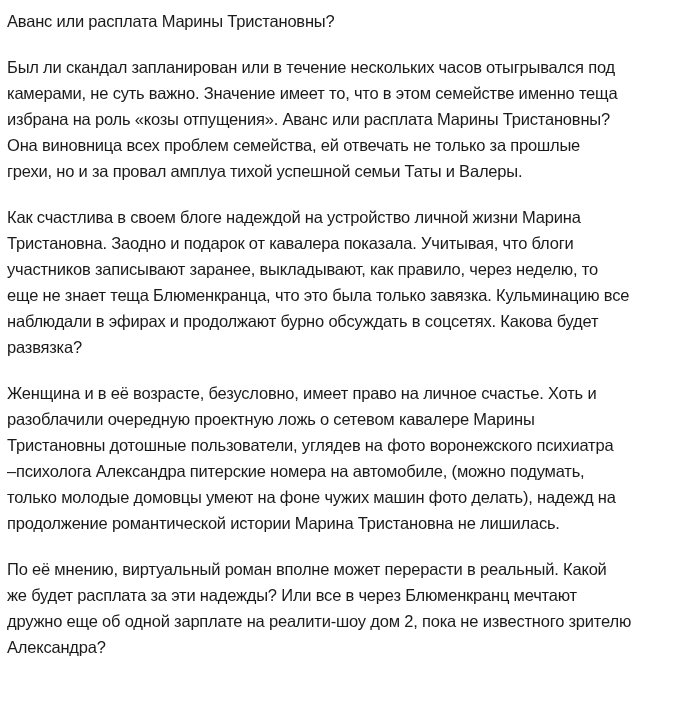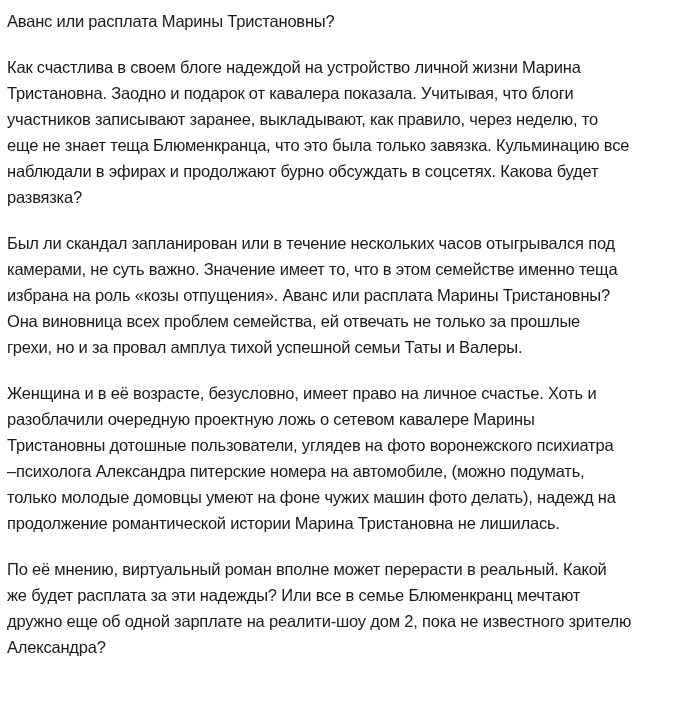--- a/index.html
+++ b/index.html
@@ -36,37 +36,37 @@
     margin-bottom: 0;
   }
 </style>
 </head>
 <body>
 
 <main class="article">
   <h1 class="article-title">Аванс или расплата Марины Тристановны?</h1>
 
 
+  <p class="article-para">Был ли скандал запланирован или в течение нескольких часов отыгрывался под
+камерами, не суть важно. Значение имеет то, что в этом семействе именно теща
+избрана на роль «козы отпущения». Аванс или расплата Марины Тристановны?
+Она виновница всех проблем семейства, ей отвечать не только за прошлые
+грехи, но и за провал амплуа тихой успешной семьи Таты и Валеры.</p>
+
   <p class="article-para">Как счастлива в своем блоге надеждой на устройство личной жизни Марина
 Тристановна. Заодно и подарок от кавалера показала. Учитывая, что блоги
 участников записывают заранее, выкладывают, как правило, через неделю, то
 еще не знает теща Блюменкранца, что это была только завязка. Кульминацию все
 наблюдали в эфирах и продолжают бурно обсуждать в соцсетях. Какова будет
 развязка?</p>
-
-  <p class="article-para">Был ли скандал запланирован или в течение нескольких часов отыгрывался под
-камерами, не суть важно. Значение имеет то, что в этом семействе именно теща
-избрана на роль «козы отпущения». Аванс или расплата Марины Тристановны?
-Она виновница всех проблем семейства, ей отвечать не только за прошлые
-грехи, но и за провал амплуа тихой успешной семьи Таты и Валеры.</p>
 
   <p class="article-para">Женщина и в её возрасте, безусловно, имеет право на личное счастье. Хоть и
 разоблачили очередную проектную ложь о сетевом кавалере Марины
 Тристановны дотошные пользователи, углядев на фото воронежского психиатра
 –психолога Александра питерские номера на автомобиле, (можно подумать,
 только молодые домовцы умеют на фоне чужих машин фото делать), надежд на
 продолжение романтической истории Марина Тристановна не лишилась.</p>
 
   <p class="article-para">По её мнению, виртуальный роман вполне может перерасти в реальный. Какой
-же будет расплата за эти надежды? Или все в семье Блюменкранц мечтают
+же будет расплата за эти надежды? Или все в через Блюменкранц мечтают
 дружно еще об одной зарплате на реалити-шоу дом 2, пока не известного зрителю
 Александра?</p>
 </main>
 
 </body></html>

